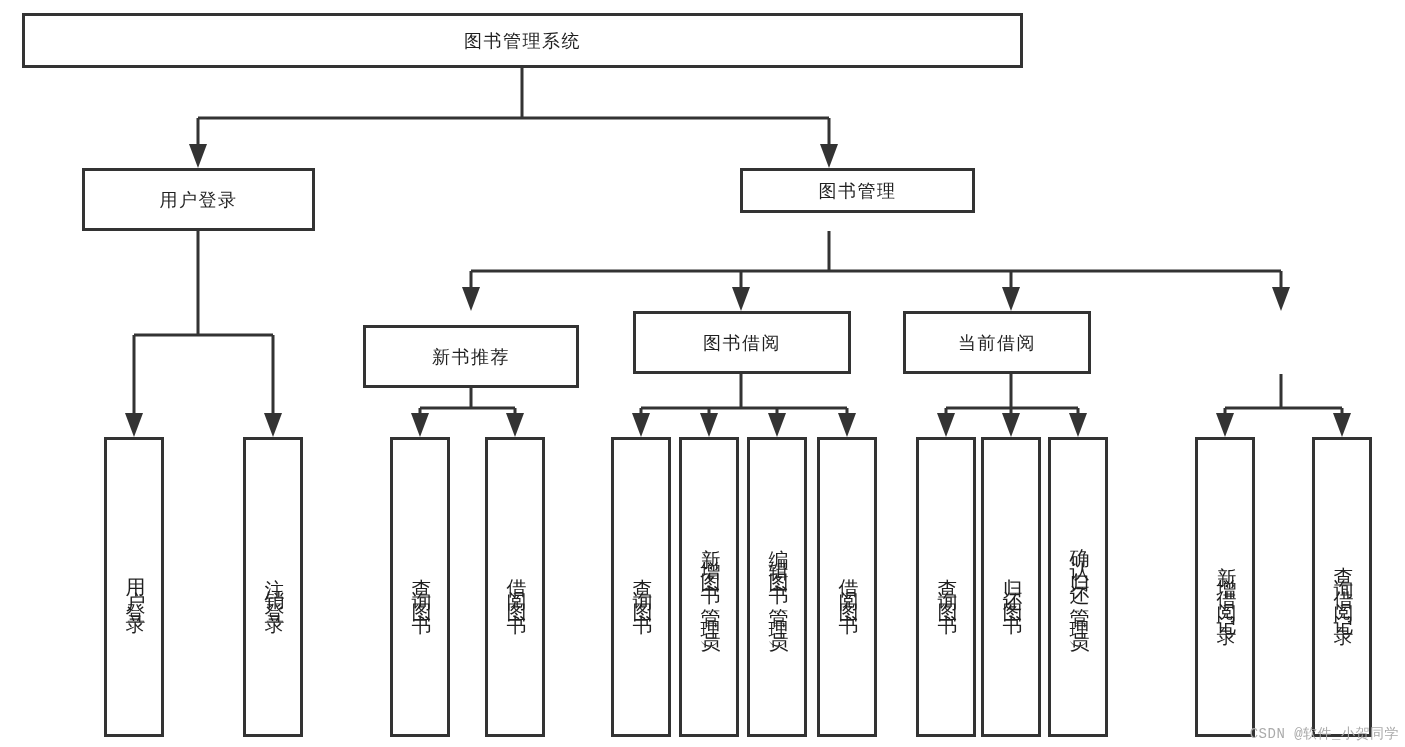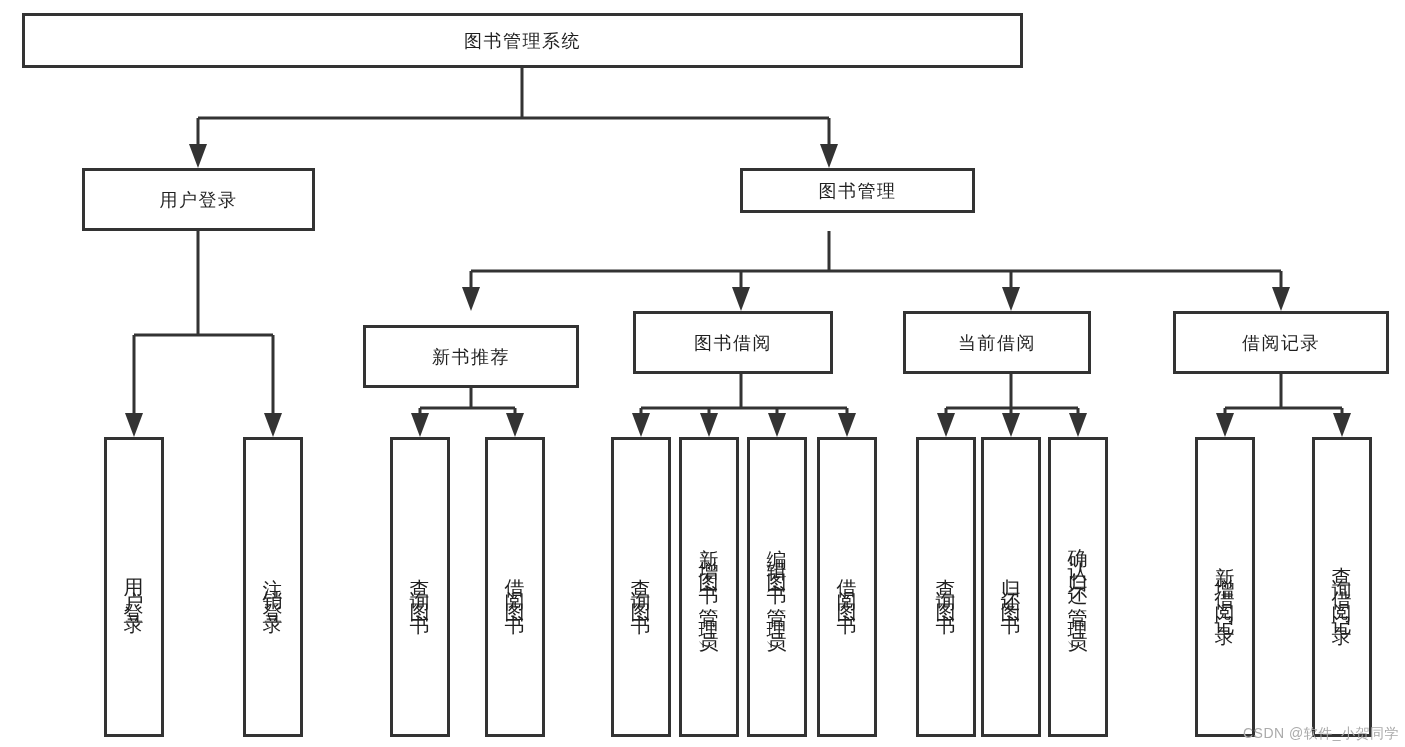--- a/index.html
+++ b/index.html
@@ -1,21 +1,21 @@
 <!DOCTYPE html>
 <html><head>
 <meta charset="utf-8">
 <style>
   html,body{margin:0;padding:0;background:#ffffff;}
   .canvas{
     position:relative;
     width:1405px;height:747px;
     background:#ffffff;
     overflow:hidden;
-    font-family:Liberation Sans, sans-serif;
+    font-family:Liberation Mono, monospace;
   }
   .edges-svg{position:absolute;left:0;top:0;z-index:0;}
   .hbox,.vbox{
     position:absolute;box-sizing:border-box;
     background:#ffffff;border:3px solid #333333;
     display:flex;align-items:center;justify-content:center;
     color:#1f1f1f;z-index:1;
   }
   .hbox{font-size:18px;letter-spacing:1.5px;}
   .vbox{font-size:20px;}
@@ -76,28 +76,25 @@
   <div class="hbox" style="left:82px;top:168px;width:233px;height:63px;">
     <span class="label">用户登录</span>
   </div>
   <div class="hbox" style="left:740px;top:168px;width:235px;height:45px;">
     <span class="label">图书管理</span>
   </div>
 
   <div class="hbox" style="left:363px;top:311px;width:216px;height:63px;margin-top:14px;">
     <span class="label">新书推荐</span>
   </div>
-  <div class="hbox" style="left:633px;top:311px;width:200px;height:63px;">
+  <div class="hbox" style="left:633px;top:311px;width:218px;height:63px;">
     <span class="label">图书借阅</span>
   </div>
   <div class="hbox" style="left:903px;top:311px;width:188px;height:63px;">
     <span class="label">当前借阅</span>
-  </div>
-  <div class="hbox" style="left:1173px;top:311px;width:216px;height:63px;">
-    <span class="label">借阅记录</span>
   </div>
 
   <div class="vbox" style="left:104px;top:437px;width:60px;height:300px;">
     <span class="label">用户登录</span>
   </div>
   <div class="vbox" style="left:243px;top:437px;width:60px;height:300px;">
     <span class="label">注销登录</span>
   </div>
 
   <div class="vbox" style="left:390px;top:437px;width:60px;height:300px;">

